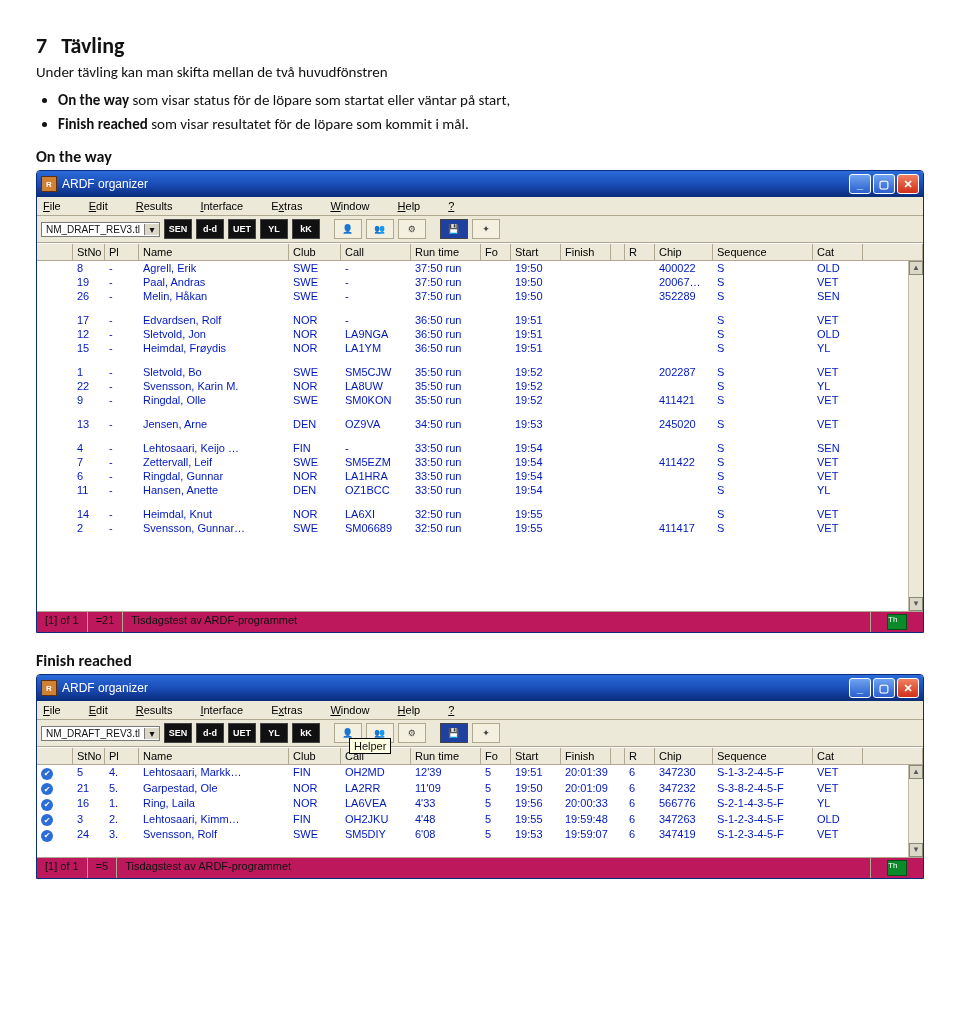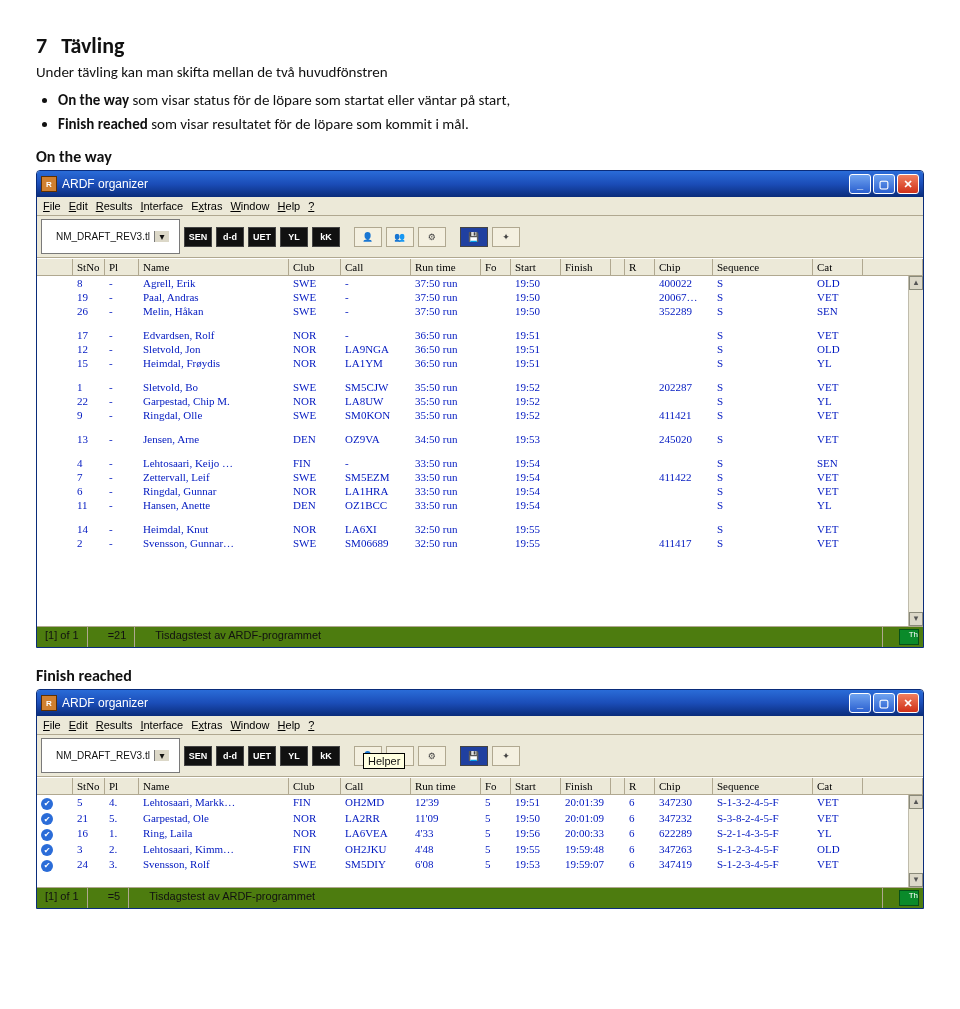--- a/index.html
+++ b/index.html
@@ -39,45 +39,44 @@
   }
   .titlebar .title{font-weight:400;font-size:12px;flex:0 0 auto}
   .titlebar .spacer{flex:1}
   .sysbtn{
     width:20px;height:18px;border:1px solid #fff;border-radius:3px;margin-left:2px;
     background:linear-gradient(#6fa3f0,#2a5fcf);
     display:inline-flex;align-items:center;justify-content:center;color:#fff;font-weight:700;font-size:11px;
   }
   .sysbtn.close{background:linear-gradient(#f08060,#d03018)}
   .menubar{
-    display:flex;gap:8px;padding:3px 6px;background:#ece9d8;border-bottom:1px solid #b0a890;
+    display:flex;gap:28px;padding:3px 6px;background:#ece9d8;border-bottom:1px solid #b0a890;
     color:#000;
   }
   .menubar span{cursor:default}
   .menubar span u{text-decoration:underline}
   .toolbar{
     display:flex;align-items:center;gap:4px;padding:3px 4px;background:#ece9d8;border-bottom:1px solid #b0a890;
   }
   .combo{
-    display:inline-flex;align-items:center;border:1px solid #7a7a7a;background:#fff;font-size:10px;padding:10px;
+    display:inline-flex;align-items:center;border:1px solid #7a7a7a;background:#fff;font-size:10px;padding:0;
   }
   .combo .val{padding:1px 4px}
   .combo .drop{width:14px;text-align:center;border-left:1px solid #7a7a7a;background:#dcd8c8}
   .tbtn{
     min-width:22px;height:18px;border:1px solid #444;display:inline-flex;align-items:center;justify-content:center;
     font-weight:700;font-size:9px;background:#111;color:#fff;padding:0 2px;
   }
   .tbtn.icon{background:#f4f0e0;color:#444;border-color:#b0a890;font-weight:400}
   .tbtn.floppy{background:#2040a0;color:#fff}
 
   .headerrow, .datarow{
     display:grid;
     grid-template-columns:36px 32px 34px 150px 52px 70px 70px 30px 50px 50px 14px 30px 58px 100px 50px 1fr;
     font-size:11px;
-    font-family:Liberation Serif, serif;
   }
   .headerrow{
     background:#ece9d8;border-top:1px solid #fff;border-bottom:1px solid #b0a890;
   }
   .headerrow .th{
     padding:2px 4px;border-right:1px solid #b0a890;font-weight:400;color:#000;white-space:nowrap;
   }
   .viewport{
     background:#fff;position:relative;overflow:hidden;
   }
@@ -85,25 +84,25 @@
   .view2{height:92px}
   .datarow{color:#0018c0;border:0}
   .datarow div{padding:1px 4px;white-space:nowrap}
   .gap{height:10px}
   .scrollbar{
     position:absolute;right:0;top:0;bottom:0;width:14px;background:#ece9d8;border-left:1px solid #c0bcac;
     display:flex;flex-direction:column;justify-content:space-between;align-items:center;font-size:9px;color:#555;
   }
   .scrollbar .arrow{width:12px;height:12px;border:1px solid #8a8a7a;background:#dcd8c8;text-align:center;line-height:10px}
   .statusbar{
-    display:flex;gap:12px;background:#4d7c0f;border-top:1px solid #b0a890;font-size:11px;
+    display:flex;gap:0;background:#be185d;border-top:1px solid #b0a890;font-size:11px;
   }
   .statusbar .cell{padding:2px 8px;border-right:1px solid #b0a890}
   .statusbar .grow{flex:1}
-  .statusbar .tag{width:18px;height:14px;background:#0a8a2a;border:1px solid #055018;color:#fff;font-size:8px;text-align:right;margin:2px 4px}
+  .statusbar .tag{width:18px;height:14px;background:#0a8a2a;border:1px solid #055018;color:#fff;font-size:8px;text-align:left;margin:2px 16px}
   .check{
     width:12px;height:12px;border-radius:50%;background:#2a6cd8;color:#fff;display:inline-flex;
     align-items:center;justify-content:center;font-size:8px;margin-right:2px;
   }
   .tooltip{
     position:absolute;background:#ffffe1;border:1px solid #000;padding:1px 4px;font-size:11px;
   }
 </style>
 </head>
 <body>
@@ -300,21 +299,21 @@
         <div></div>
         <div>202287</div>
         <div>S</div>
         <div>VET</div>
         <div></div>
       </div>
       <div class="datarow">
         <div> </div>
         <div>22</div>
         <div>-</div>
-        <div>Garpestad, Chip M.</div>
+        <div>Svensson, Karin M.</div>
         <div>NOR</div>
         <div>LA8UW</div>
         <div>35:50 run</div>
         <div></div>
         <div>19:52</div>
         <div></div>
         <div></div>
         <div></div>
         <div></div>
         <div>S</div>
@@ -512,21 +511,21 @@
     <span class="tbtn">UET</span>
     <span class="tbtn">YL</span>
     <span class="tbtn">kK</span>
     <span style="width:6px"></span>
     <span class="tbtn icon">👤</span>
     <span class="tbtn icon">👥</span>
     <span class="tbtn icon">⚙</span>
     <span style="width:6px"></span>
     <span class="tbtn floppy">💾</span>
     <span class="tbtn icon">✦</span>
-    <span class="tooltip" style="left:326px;top:18px">Helper</span>
+    <span class="tooltip" style="left:312px;top:18px">Helper</span>
   </div>
   <div class="headerrow">
     <div class="th"></div>
     <div class="th">StNo</div>
     <div class="th">Pl</div>
     <div class="th">Name</div>
     <div class="th">Club</div>
     <div class="th">Call</div>
     <div class="th">Run time</div>
     <div class="th">Fo</div>
@@ -582,21 +581,21 @@
         <div>1.</div>
         <div>Ring, Laila</div>
         <div>NOR</div>
         <div>LA6VEA</div>
         <div>4'33</div>
         <div>5</div>
         <div>19:56</div>
         <div>20:00:33</div>
         <div></div>
         <div>6</div>
-        <div>622289</div>
+        <div>566776</div>
         <div>S-2-1-4-3-5-F</div>
         <div>YL</div>
         <div></div>
       </div>
       <div class="datarow">
         <div><span class="check">✔</span></div>
         <div>3</div>
         <div>2.</div>
         <div>Lehtosaari, Kimm…</div>
         <div>FIN</div>

